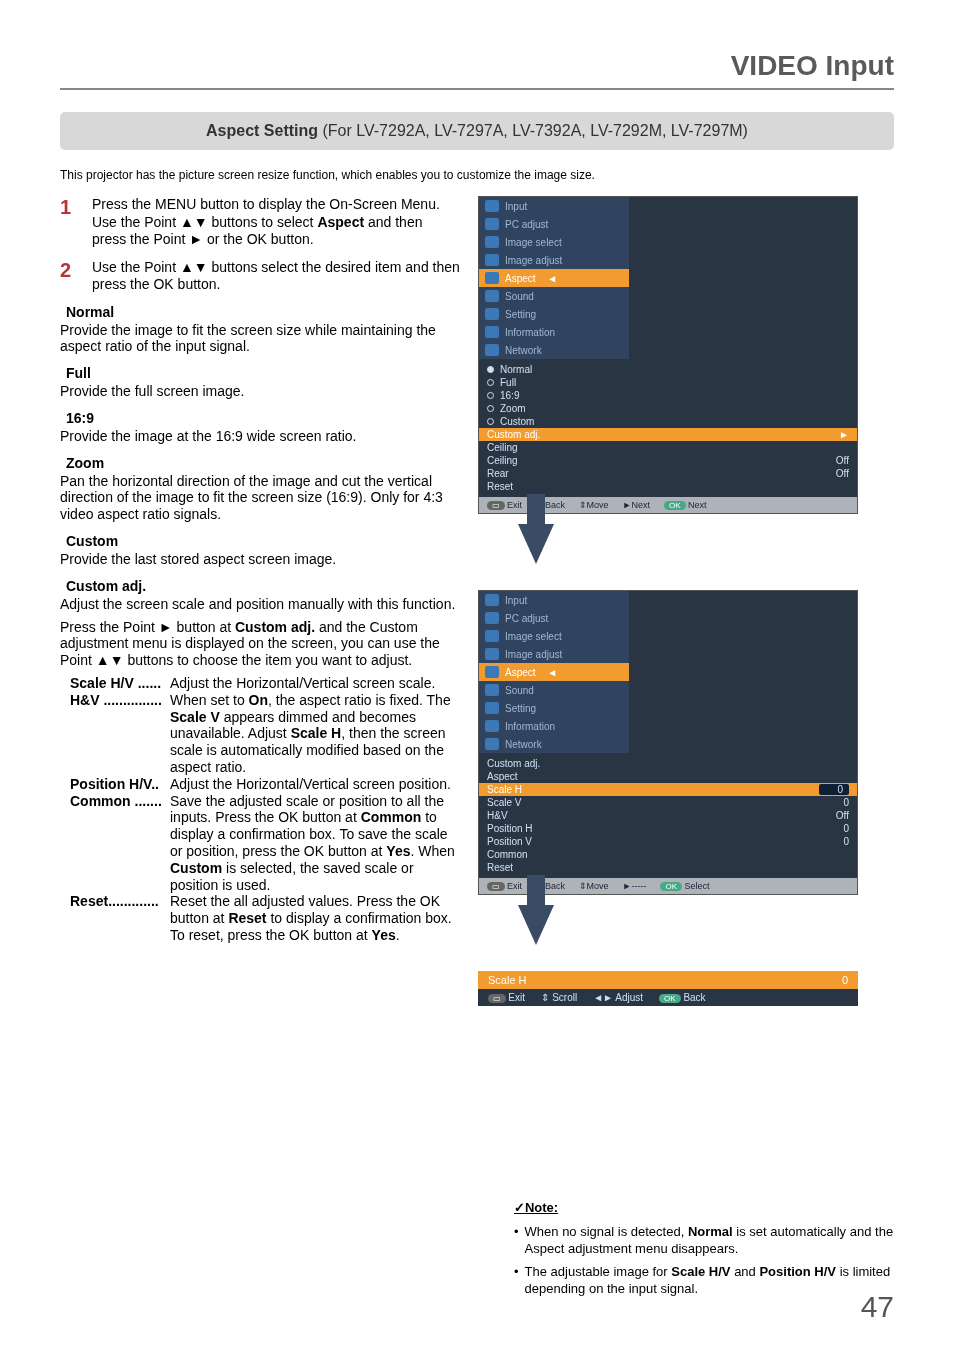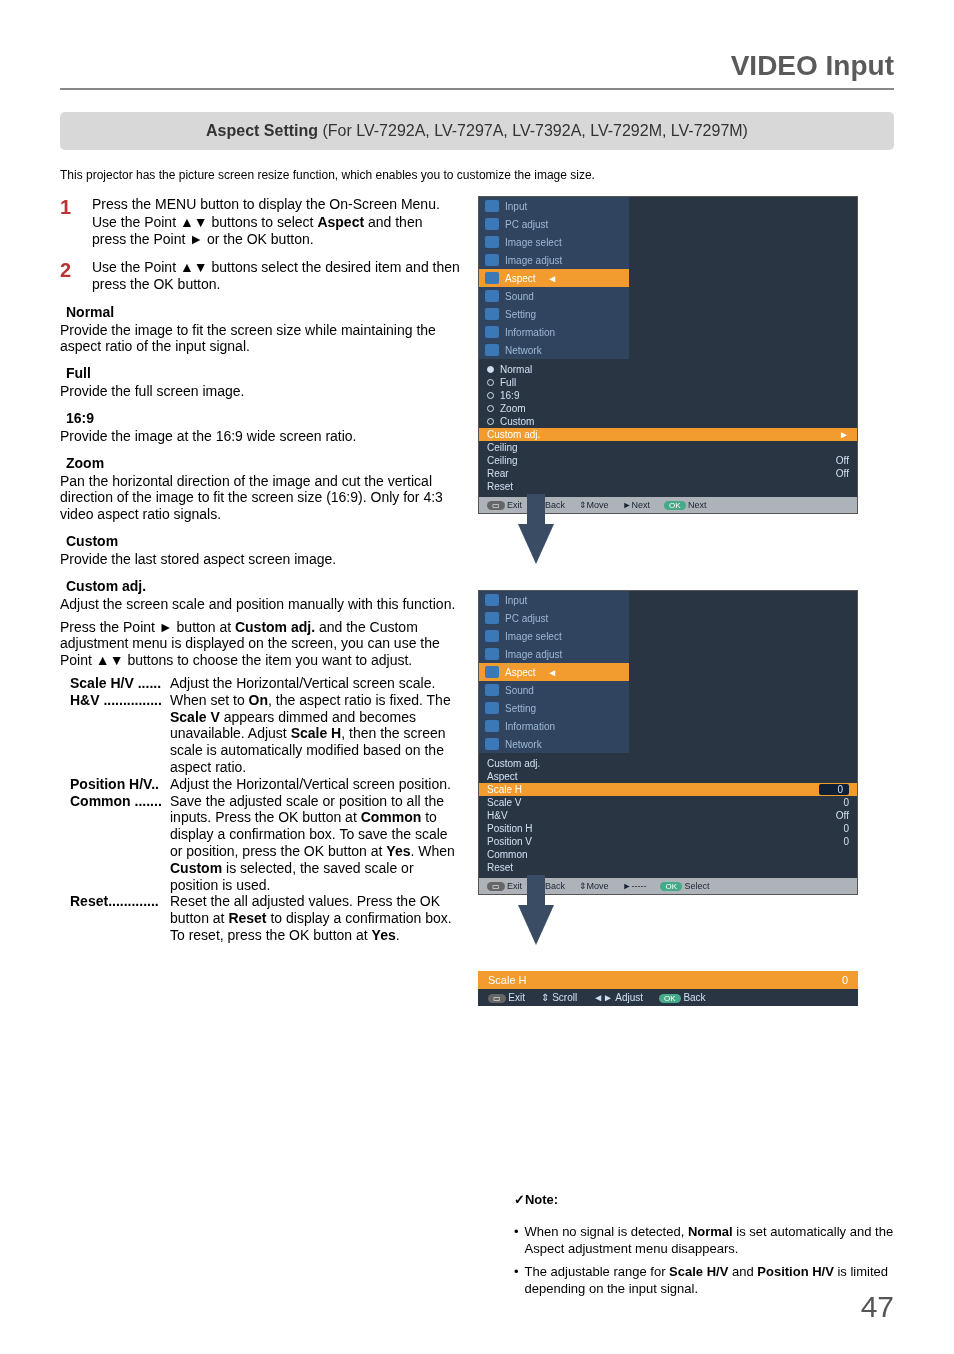--- a/index.html
+++ b/index.html
@@ -35,21 +35,21 @@
   .osd-foot { background:#aeb3b9; color:#1a2433; display:flex; gap:14px; padding:3px 8px; align-items:center; font-size:9px;}
   .pill { background:#666; color:#fff; border-radius:8px; padding:0 5px; font-size:8px; display:inline-block;}
   .pill.ok { background:#4a8; }
   .arrow-down { width:0; height:0; border-left:18px solid transparent; border-right:18px solid transparent; border-top:40px solid #3a4c64; margin:10px 0 10px 40px; position:relative;}
   .arrow-down::before{content:''; position:absolute; top:-70px; left:-9px; width:18px; height:34px; background:#3a4c64;}
   .arrow-wrap{height:66px; position:relative;}
   .slider-box { width:380px; }
   .slider-row { background:#f29b2e; color:#fff; display:flex; justify-content:space-between; padding:3px 10px; font-size:11px;}
   .slider-foot { background:#2a3544; color:#cfe0f2; display:flex; gap:16px; padding:3px 10px; font-size:10px; align-items:center;}
   .note-box { position:absolute; bottom:50px; right:60px; width:380px; font-size:13px; line-height:1.3; }
-  .note-h { font-weight:700; margin-bottom:16px; }
+  .note-h { font-weight:700; margin-bottom:8px;text-decoration:underline; }
   .note-li { display:flex; gap:6px; margin-bottom:6px; }
   .page-num { position:absolute; bottom:30px; right:60px; font-size:30px; color:#555; }
   .val-col{color:#cfe0f2; min-width:30px; text-align:right;}
   .opt.sel .val-col{ background:#102034; padding:0 6px; border-radius:2px;}
 </style>
 </head>
 <body>
 
 <div class="header-title">VIDEO Input</div>
 
@@ -339,17 +339,17 @@
 </div>
 
 <div class="note-box">
   <div class="note-h">✓<span>Note:</span></div>
   <div class="note-li">
       <span>•</span>
       <span><span>When no signal is detected, </span><b>Normal</b><span> is set automatically and the Aspect adjustment menu disappears.</span></span>
     </div>
   <div class="note-li">
       <span>•</span>
-      <span><span>The adjustable range for </span><b>Scale H/V</b><span> and </span><b>Position H/V</b><span> is limited depending on the input signal.</span></span>
+      <span><span>The adjustable image for </span><b>Scale H/V</b><span> and </span><b>Position H/V</b><span> is limited depending on the input signal.</span></span>
     </div>
 </div>
 
 <div class="page-num">47</div>
 
 </body></html>

